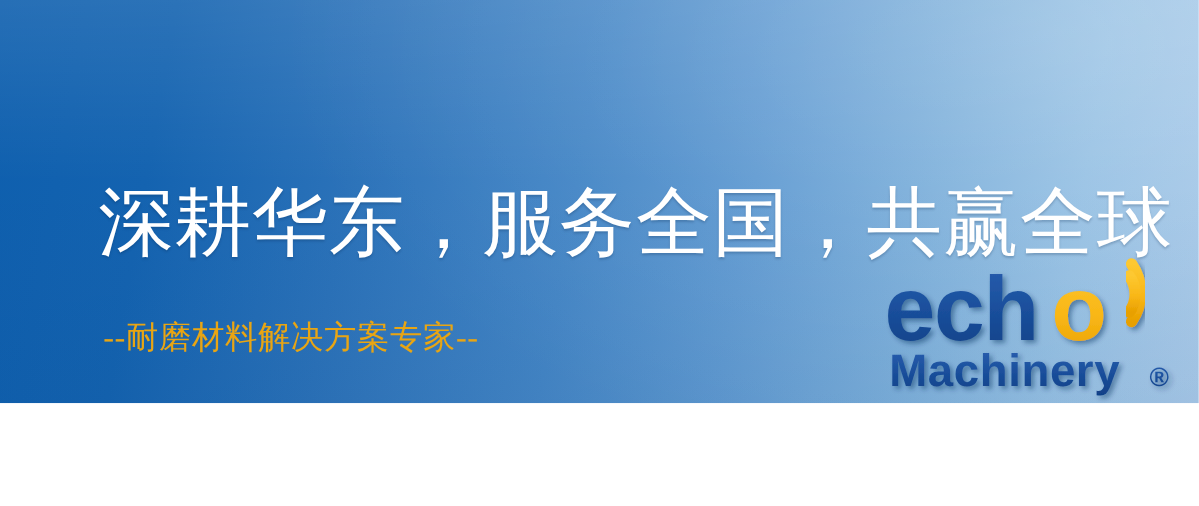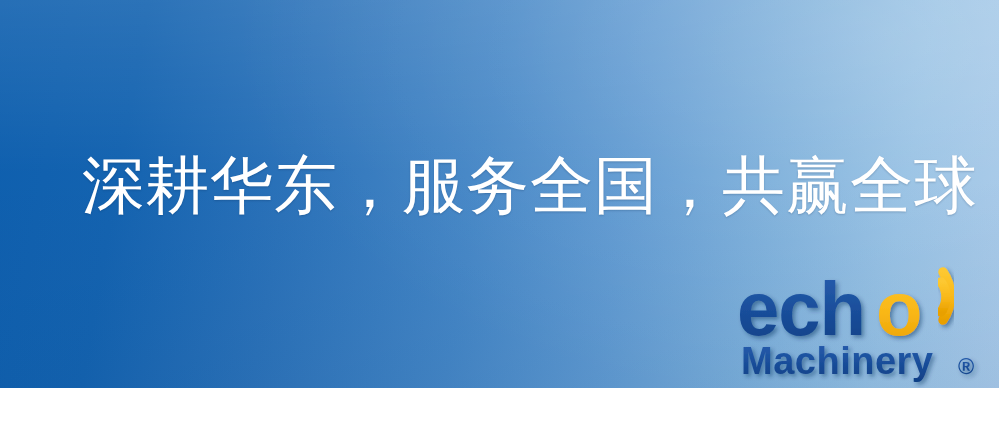--- a/index.html
+++ b/index.html
@@ -4,21 +4,21 @@
 <style>
   html, body {
     margin: 0;
     padding: 0;
     background: #ffffff;
   }
 
   #banner {
     position: relative;
     width: 999px;
-    height: 388px;
+    height: 336px;
     overflow: hidden;
     
     background:
       linear-gradient(to bottom, rgba(255,255,255,0.10) 0%, rgba(255,255,255,0.00) 45%, rgba(0,40,90,0.05) 100%),
       linear-gradient(100deg,
         #0e5fae 0%,
         #1463b0 14%,
         #2b72b9 30%,
         #4486c6 48%,
         #5e99d1 62%,
@@ -90,20 +90,21 @@
     overflow: visible;
   }
 </style>
 </head>
 <body>
 
 <div id="banner">
 
   <h1 class="headline">深耕华东，服务全国，共赢全球</h1>
 
+  <p class="subtitle">--耐磨材料解决方案专家--</p>
 
   <div class="logo">
     <svg viewBox="0 0 262 128" xmlns="http://www.w3.org/2000/svg" aria-hidden="true">
       <defs>
         <filter id="dropsh" x="-25%" y="-25%" width="160%" height="160%">
           <feDropShadow dx="2.5" dy="2.5" stdDeviation="2.2" flood-color="#0b2d5c" flood-opacity="0.45"></feDropShadow>
         </filter>
         <linearGradient id="goldGrad" x1="0" y1="0" x2="0" y2="1">
           <stop offset="0%" stop-color="#fdc830"></stop>
           <stop offset="55%" stop-color="#f9b717"></stop>

